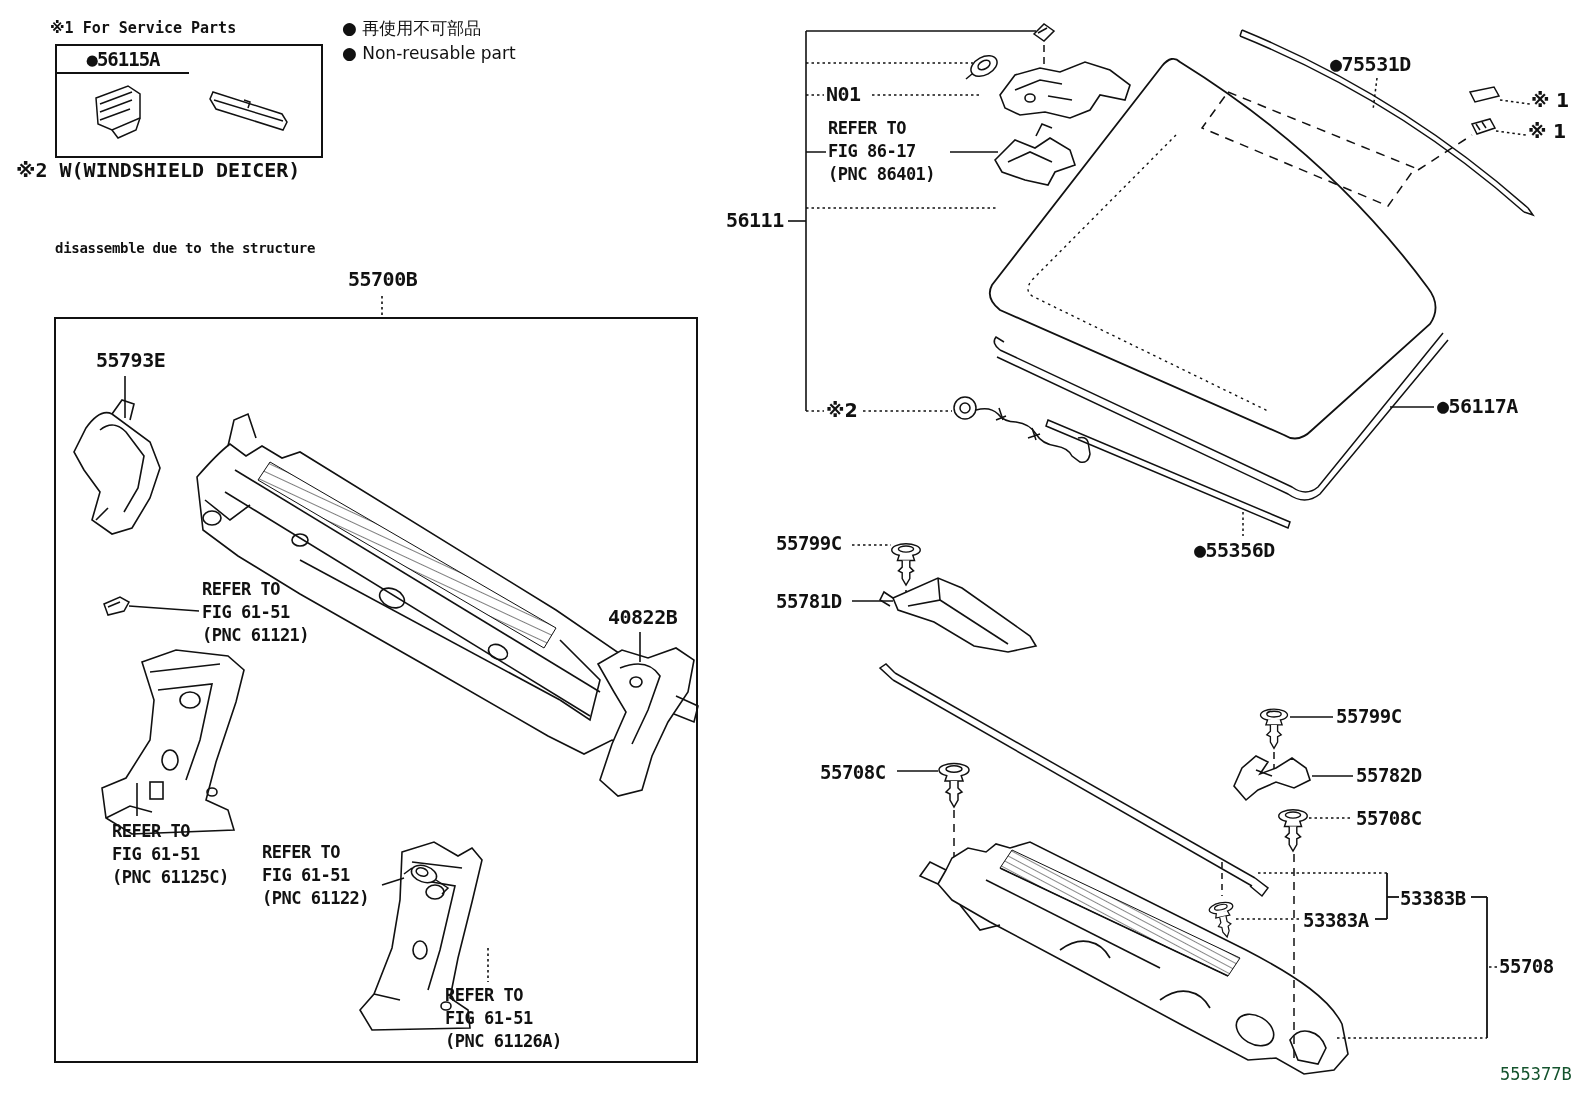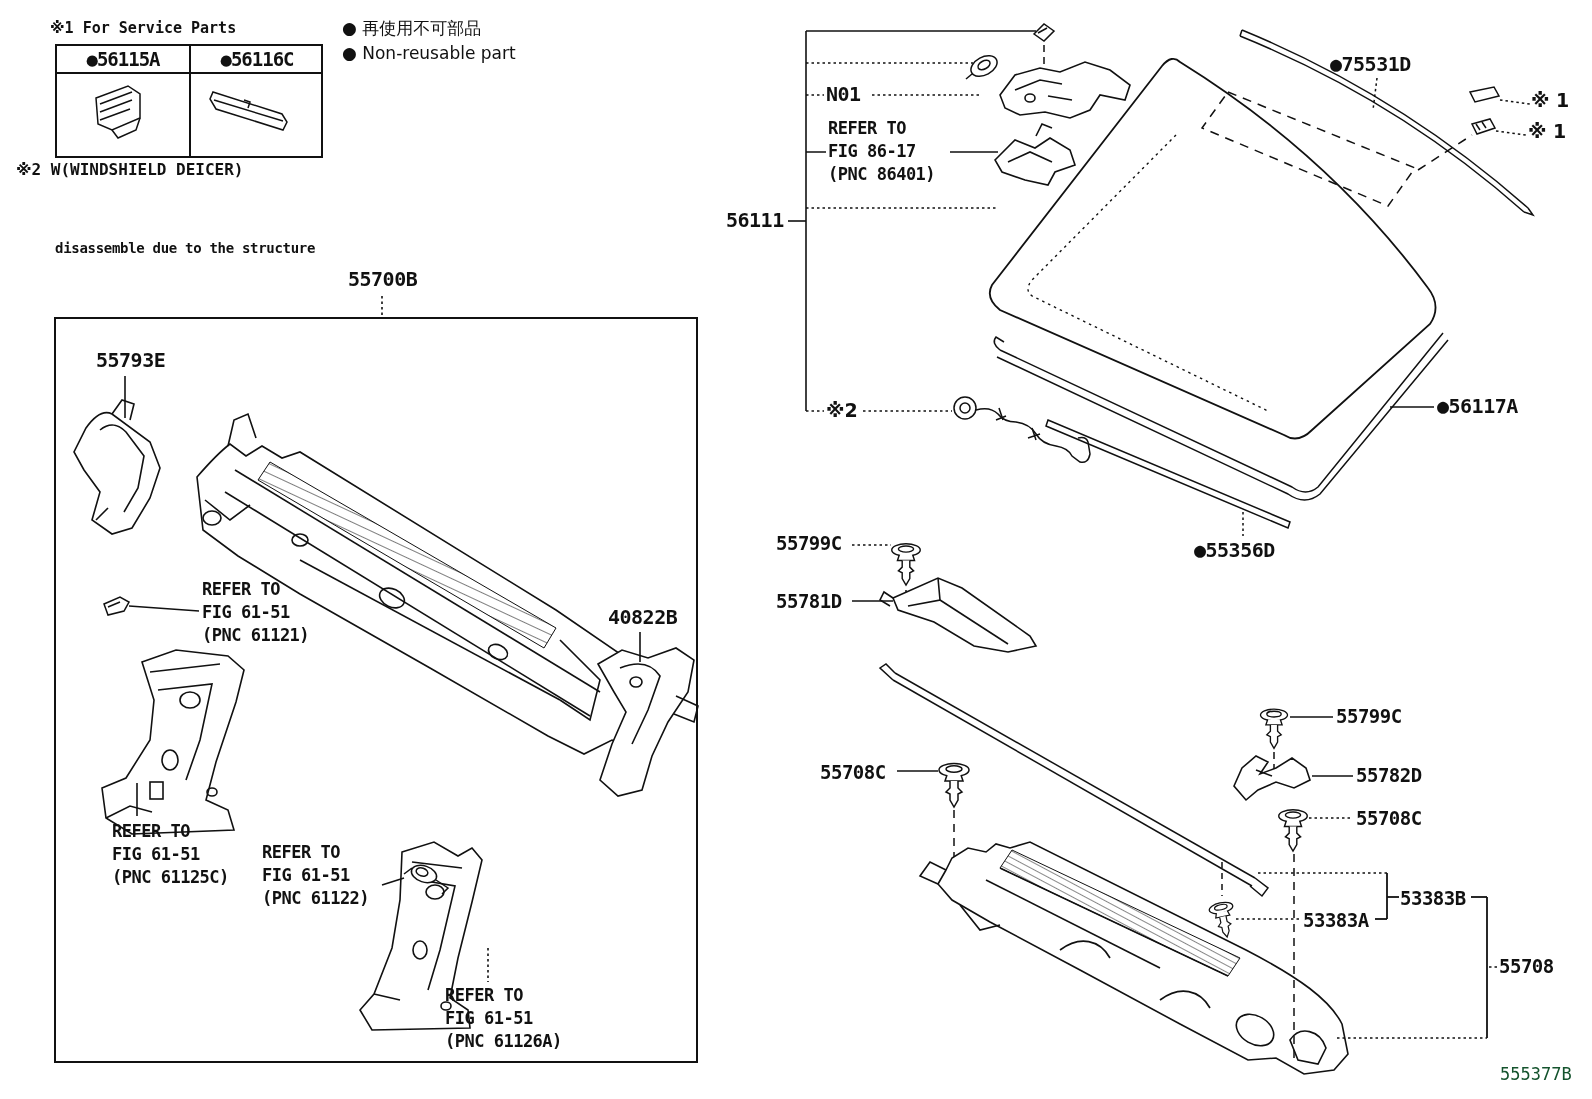--- a/index.html
+++ b/index.html
@@ -277,29 +277,26 @@
     <path d="M244,100 L250,102 L248,108" fill="none"></path>
   </g>
 </svg>
 
 <div class="lbl small-title" style="left:50px;top:18px;">※1 For Service Parts</div>
 
 <div class="sp-table">
   <div class="sp-col c1">
     <div class="sp-head">●56115A</div>
   </div>
-  <div class="sp-col c2">
-    <div class="sp-head">●56116C</div>
-  </div>
 </div>
 
 <div class="lbl legend-line" style="left:342px;top:16px;">● 再使用不可部品</div>
 <div class="lbl legend-line" style="left:342px;top:41px;">● Non-reusable part</div>
 
-<div class="lbl small-title" style="left:16px;top:160px;font-size:16px;">※2 W(WINDSHIELD DEICER)</div>
+<div class="lbl small-title" style="left:16px;top:160px;font-size:20px;">※2 W(WINDSHIELD DEICER)</div>
 <div class="lbl note" style="left:55px;top:238px;">disassemble due to the structure</div>
 
 <div class="lbl pn-lg" style="left:348px;top:268px;">55700B</div>
 <div class="lbl pn-lg" style="left:96px;top:349px;text-align:right;">55793E</div>
 <div class="lbl ref" style="left:202px;top:578px;">REFER TO
 FIG 61-51
 (PNC 61121)</div>
 <div class="lbl pn-lg" style="left:608px;top:606px;">40822B</div>
 <div class="lbl ref" style="left:112px;top:820px;">REFER TO
 FIG 61-51

